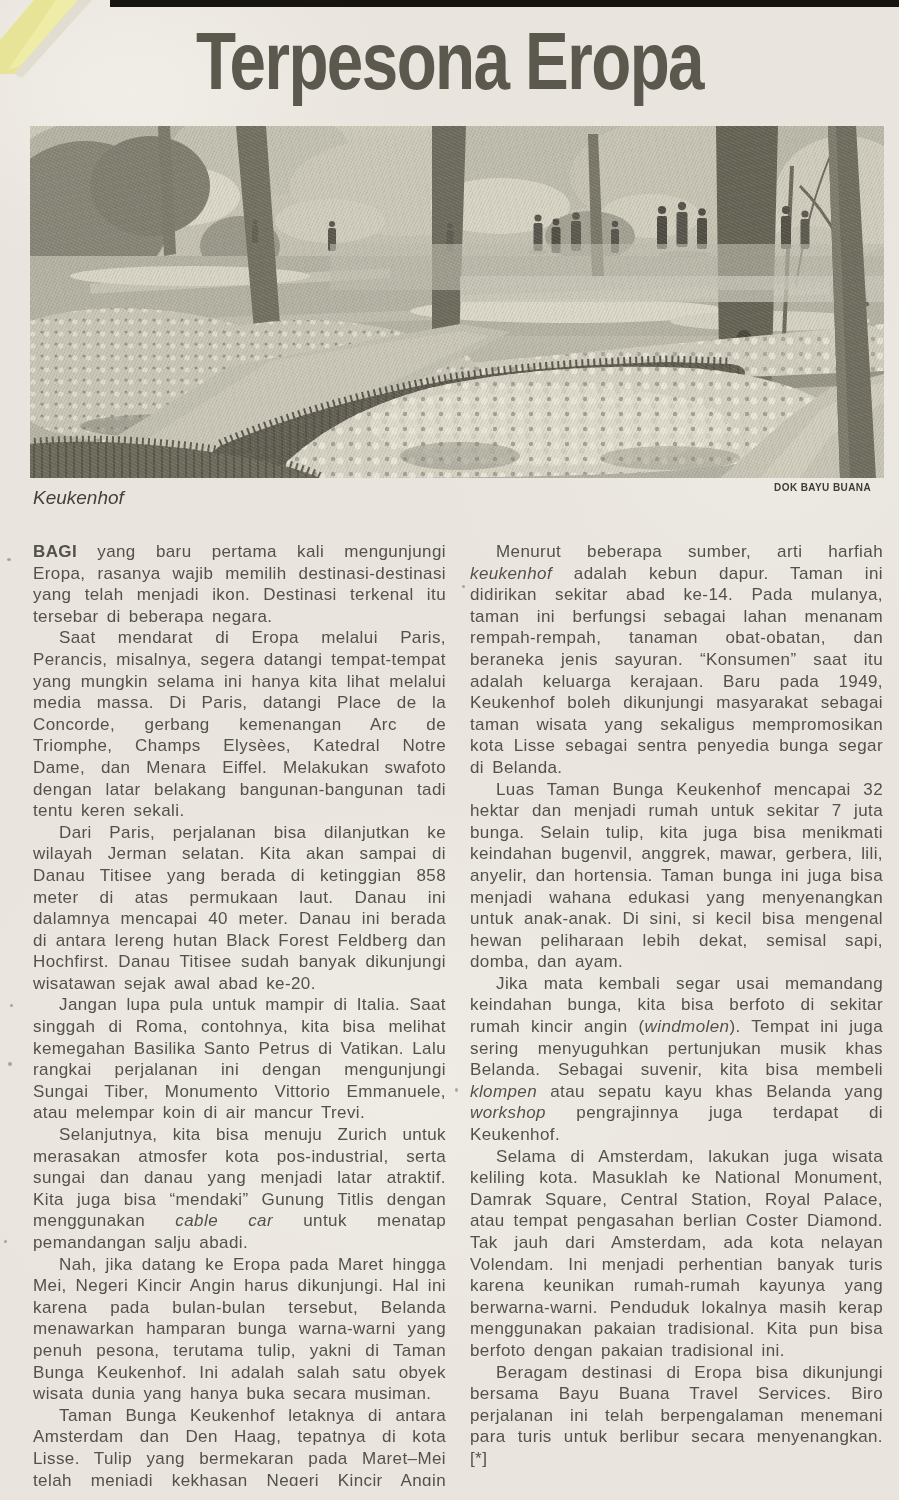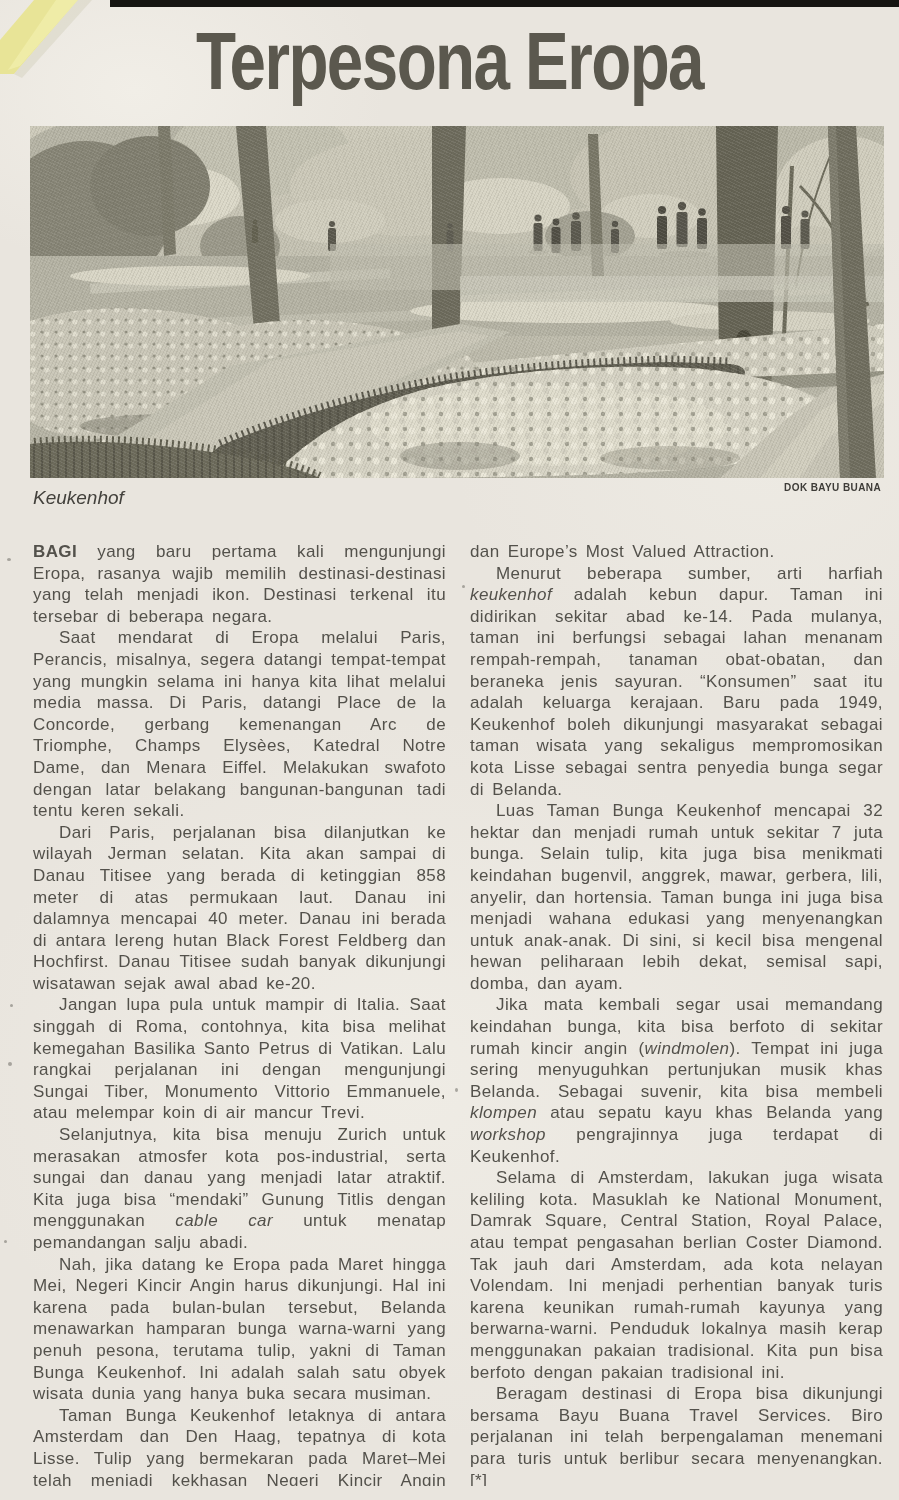--- a/index.html
+++ b/index.html
@@ -28,21 +28,21 @@
     position:absolute;left:30px;top:126px;width:854px;height:352px;overflow:hidden;
     background:#b9b7a9;
   }
   .photo::after{
     content:"";position:absolute;inset:0;pointer-events:none;
     background:
       repeating-linear-gradient(115deg, rgba(70,68,60,.10) 0 1px, rgba(0,0,0,0) 1px 3px),
       repeating-linear-gradient(25deg, rgba(255,255,250,.09) 0 1px, rgba(0,0,0,0) 1px 3px);
   }
   .credit{
-    position:absolute;right:18px;top:482px;font-size:10px;font-weight:bold;
+    position:absolute;right:28px;top:482px;font-size:10px;font-weight:bold;
     letter-spacing:.4px;color:var(--credit-ink);
   }
   .caption{
     position:absolute;left:33px;top:487px;font-size:19px;font-style:italic;
     color:var(--caption-ink);
   }
   .article{
     position:absolute;left:33px;top:541px;width:851px;height:945px;
     display:flex;gap:24px;overflow:hidden;
   }
@@ -207,21 +207,20 @@
     <div class="col">
         <p class="para noindent"><span class="b">BAGI</span><span> yang baru pertama kali mengunjungi Eropa, rasanya wajib memilih destinasi-destinasi yang telah menjadi ikon. Destinasi terkenal itu tersebar di beberapa negara.</span></p>
         <p class="para"><span>Saat mendarat di Eropa melalui Paris, Perancis, misalnya, segera datangi tempat-tempat yang mungkin selama ini hanya kita lihat melalui media massa. Di Paris, datangi Place de la Concorde, gerbang kemenangan Arc de Triomphe, Champs Elysèes, Katedral Notre Dame, dan Menara Eiffel. Melakukan swafoto dengan latar belakang bangunan-bangunan tadi tentu keren sekali.</span></p>
         <p class="para"><span>Dari Paris, perjalanan bisa dilanjutkan ke wilayah Jerman selatan. Kita akan sampai di Danau Titisee yang berada di ketinggian 858 meter di atas permukaan laut. Danau ini dalamnya mencapai 40 meter. Danau ini berada di antara lereng hutan Black Forest Feldberg dan Hochfirst. Danau Titisee sudah banyak dikunjungi wisatawan sejak awal abad ke-20.</span></p>
         <p class="para"><span>Jangan lupa pula untuk mampir di Italia. Saat singgah di Roma, contohnya, kita bisa melihat kemegahan Basilika Santo Petrus di Vatikan. Lalu rangkai perjalanan ini dengan mengunjungi Sungai Tiber, Monumento Vittorio Emmanuele, atau melempar koin di air mancur Trevi.</span></p>
         <p class="para"><span>Selanjutnya, kita bisa menuju Zurich untuk merasakan atmosfer kota pos-industrial, serta sungai dan danau yang menjadi latar atraktif. Kita juga bisa “mendaki” Gunung Titlis dengan menggunakan </span><span class="i">cable car</span><span> untuk menatap pemandangan salju abadi.</span></p>
         <p class="para"><span>Nah, jika datang ke Eropa pada Maret hingga Mei, Negeri Kincir Angin harus dikunjungi. Hal ini karena pada bulan-bulan tersebut, Belanda menawarkan hamparan bunga warna-warni yang penuh pesona, terutama tulip, yakni di Taman Bunga Keukenhof. Ini adalah salah satu obyek wisata dunia yang hanya buka secara musiman.</span></p>
         <p class="para"><span>Taman Bunga Keukenhof letaknya di antara Amsterdam dan Den Haag, tepatnya di kota Lisse. Tulip yang bermekaran pada Maret–Mei telah menjadi kekhasan Negeri Kincir Angin selama puluhan tahun. Taman ini telah menyandang predikat sebagai The Largest Flower Garden in Europe, The Most Photographed Place in the World,</span></p>
       </div>
     <div class="col">
-        <p class="para noindent"><span>dan Europe’s Most Valued Attraction.</span></p>
         <p class="para"><span>Menurut beberapa sumber, arti harfiah </span><span class="i">keukenhof</span><span> adalah kebun dapur. Taman ini didirikan sekitar abad ke-14. Pada mulanya, taman ini berfungsi sebagai lahan menanam rempah-rempah, tanaman obat-obatan, dan beraneka jenis sayuran. “Konsumen” saat itu adalah keluarga kerajaan. Baru pada 1949, Keukenhof boleh dikunjungi masyarakat sebagai taman wisata yang sekaligus mempromosikan kota Lisse sebagai sentra penyedia bunga segar di Belanda.</span></p>
         <p class="para"><span>Luas Taman Bunga Keukenhof mencapai 32 hektar dan menjadi rumah untuk sekitar 7 juta bunga. Selain tulip, kita juga bisa menikmati keindahan bugenvil, anggrek, mawar, gerbera, lili, anyelir, dan hortensia. Taman bunga ini juga bisa menjadi wahana edukasi yang menyenangkan untuk anak-anak. Di sini, si kecil bisa mengenal hewan peliharaan lebih dekat, semisal sapi, domba, dan ayam.</span></p>
         <p class="para"><span>Jika mata kembali segar usai memandang keindahan bunga, kita bisa berfoto di sekitar rumah kincir angin (</span><span class="i">windmolen</span><span>). Tempat ini juga sering menyuguhkan pertunjukan musik khas Belanda. Sebagai suvenir, kita bisa membeli </span><span class="i">klompen</span><span> atau sepatu kayu khas Belanda yang </span><span class="i">workshop</span><span> pengrajinnya juga terdapat di Keukenhof.</span></p>
         <p class="para"><span>Selama di Amsterdam, lakukan juga wisata keliling kota. Masuklah ke National Monument, Damrak Square, Central Station, Royal Palace, atau tempat pengasahan berlian Coster Diamond. Tak jauh dari Amsterdam, ada kota nelayan Volendam. Ini menjadi perhentian banyak turis karena keunikan rumah-rumah kayunya yang berwarna-warni. Penduduk lokalnya masih kerap menggunakan pakaian tradisional. Kita pun bisa berfoto dengan pakaian tradisional ini.</span></p>
         <p class="para"><span>Beragam destinasi di Eropa bisa dikunjungi bersama Bayu Buana Travel Services. Biro perjalanan ini telah berpengalaman menemani para turis untuk berlibur secara menyenangkan. [*]</span></p>
       </div>
   </div>
 
   <div class="speck" style="left:7px;top:558px;width:4px;height:3px;"></div>
   <div class="speck" style="left:10px;top:1004px;width:3px;height:3px;"></div>

